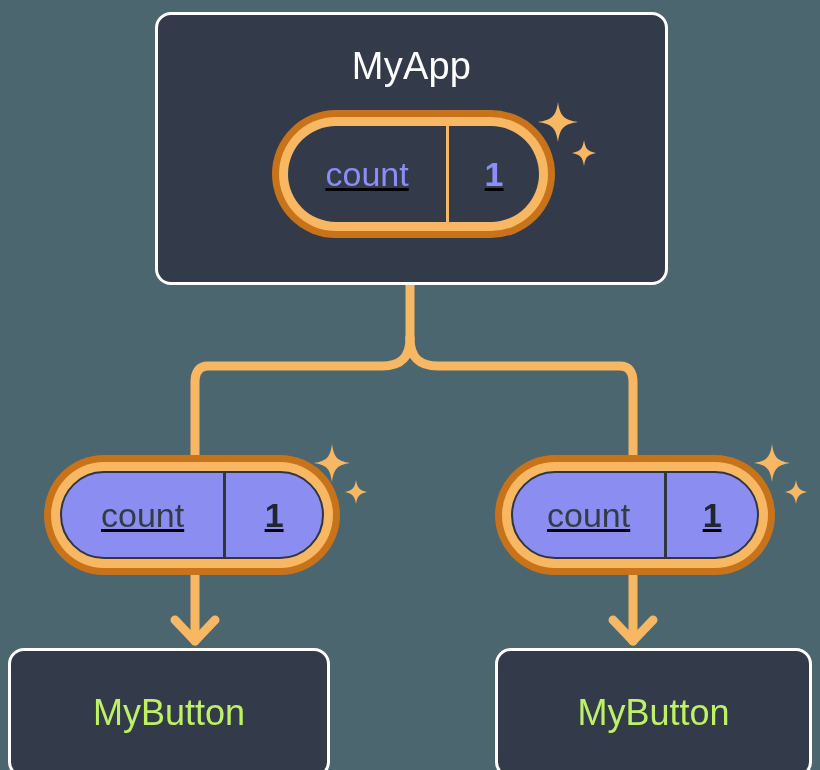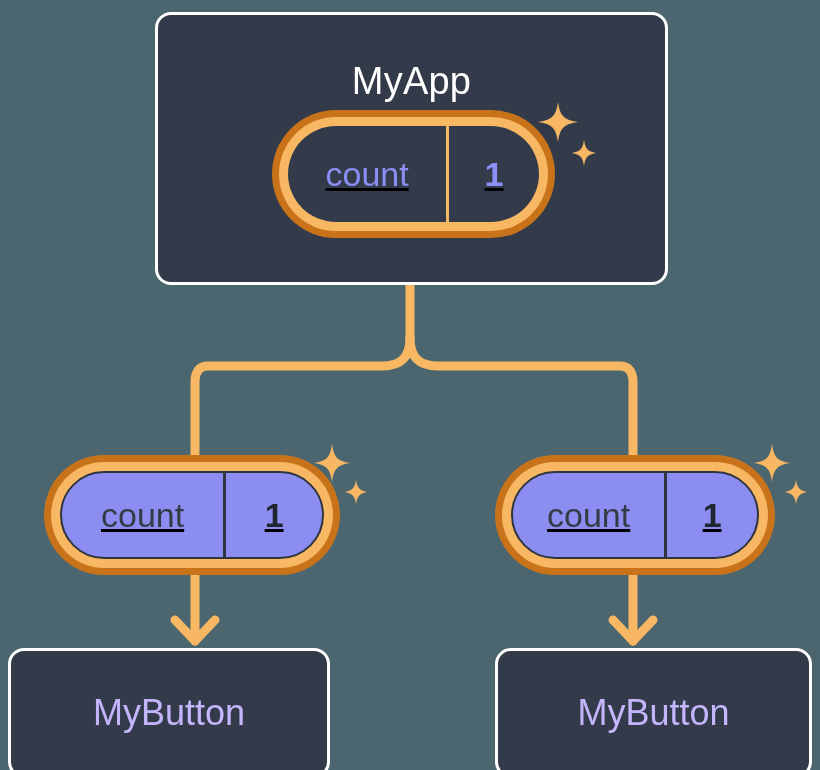--- a/index.html
+++ b/index.html
@@ -22,31 +22,31 @@
     align-items:flex-start;
     justify-content:center;
   }
   .node-title{
     color:#ffffff;
     font-size:38px;
     letter-spacing:0.2px;
     line-height:1;
   }
   #app-box{ left:155px; top:12px; width:513px; height:273px; }
-  #app-box .node-title{ margin-top:47px; }
+  #app-box .node-title{ margin-top:32px; }
 
   .btn-box{
     position:absolute;
     background:#333b4a;
     border:3px solid #ffffff;
     border-radius:16px;
     box-sizing:border-box;
     display:flex;align-items:center;justify-content:center;
   }
-  .btn-label{ color:#c4b5fd; font-size:36px; line-height:1; }
+  .btn-label{ color:#bef264; font-size:36px; line-height:1; }
   #btn-left{ left:8px; top:648px; width:322px; height:130px; }
   #btn-right{ left:495px; top:648px; width:317px; height:130px; }
 
   
   .pill{
     position:absolute;
     box-sizing:border-box;
     border-radius:999px;
     background:#c8731a;              
     padding:7px;

